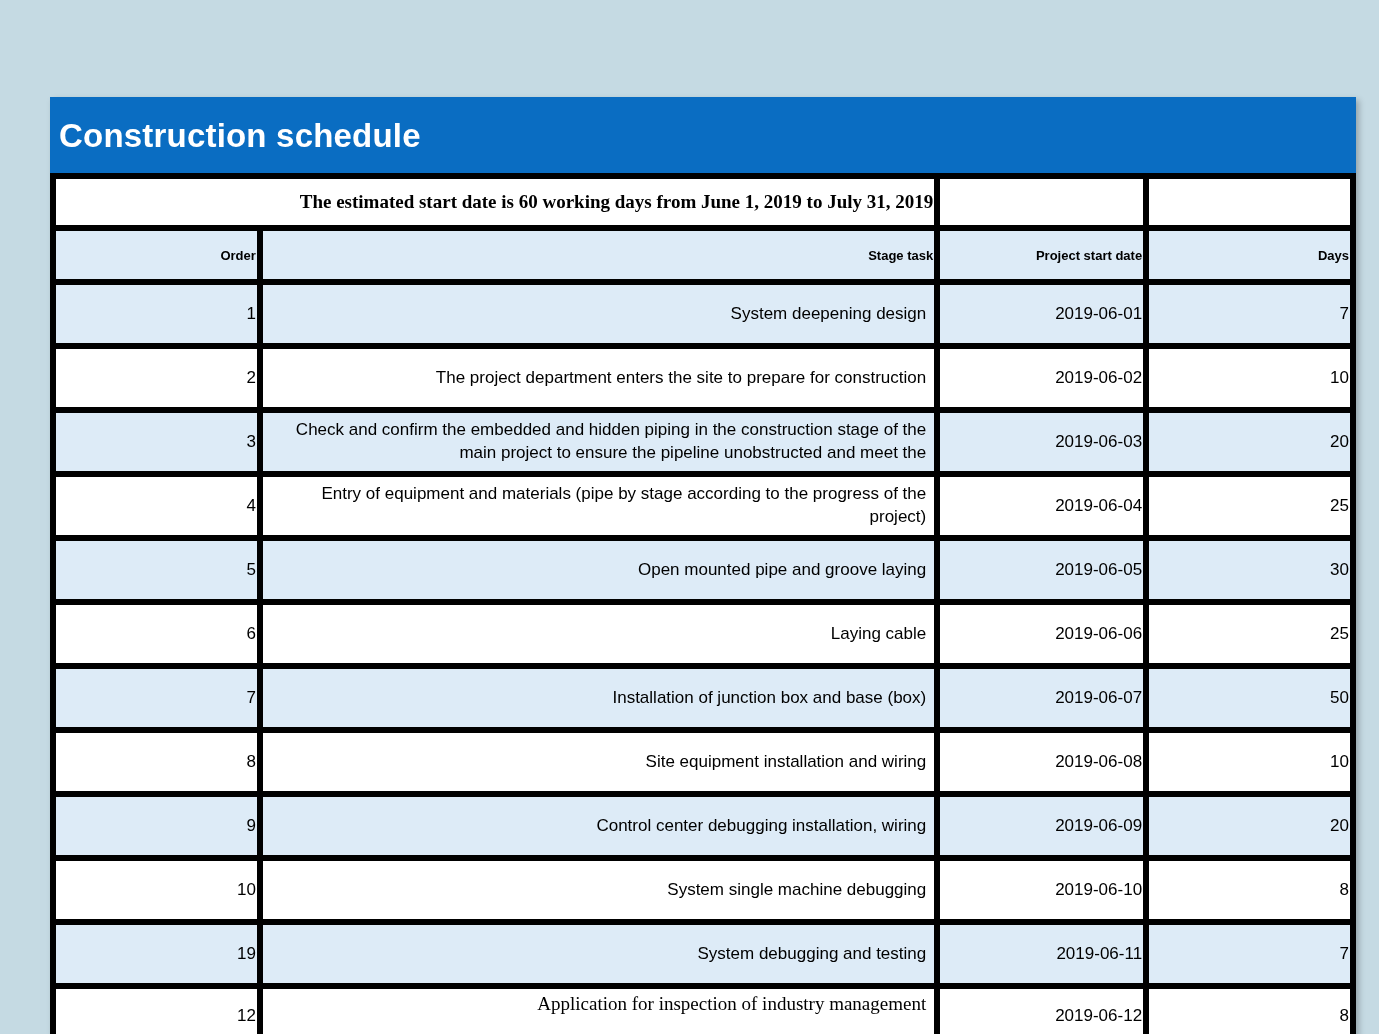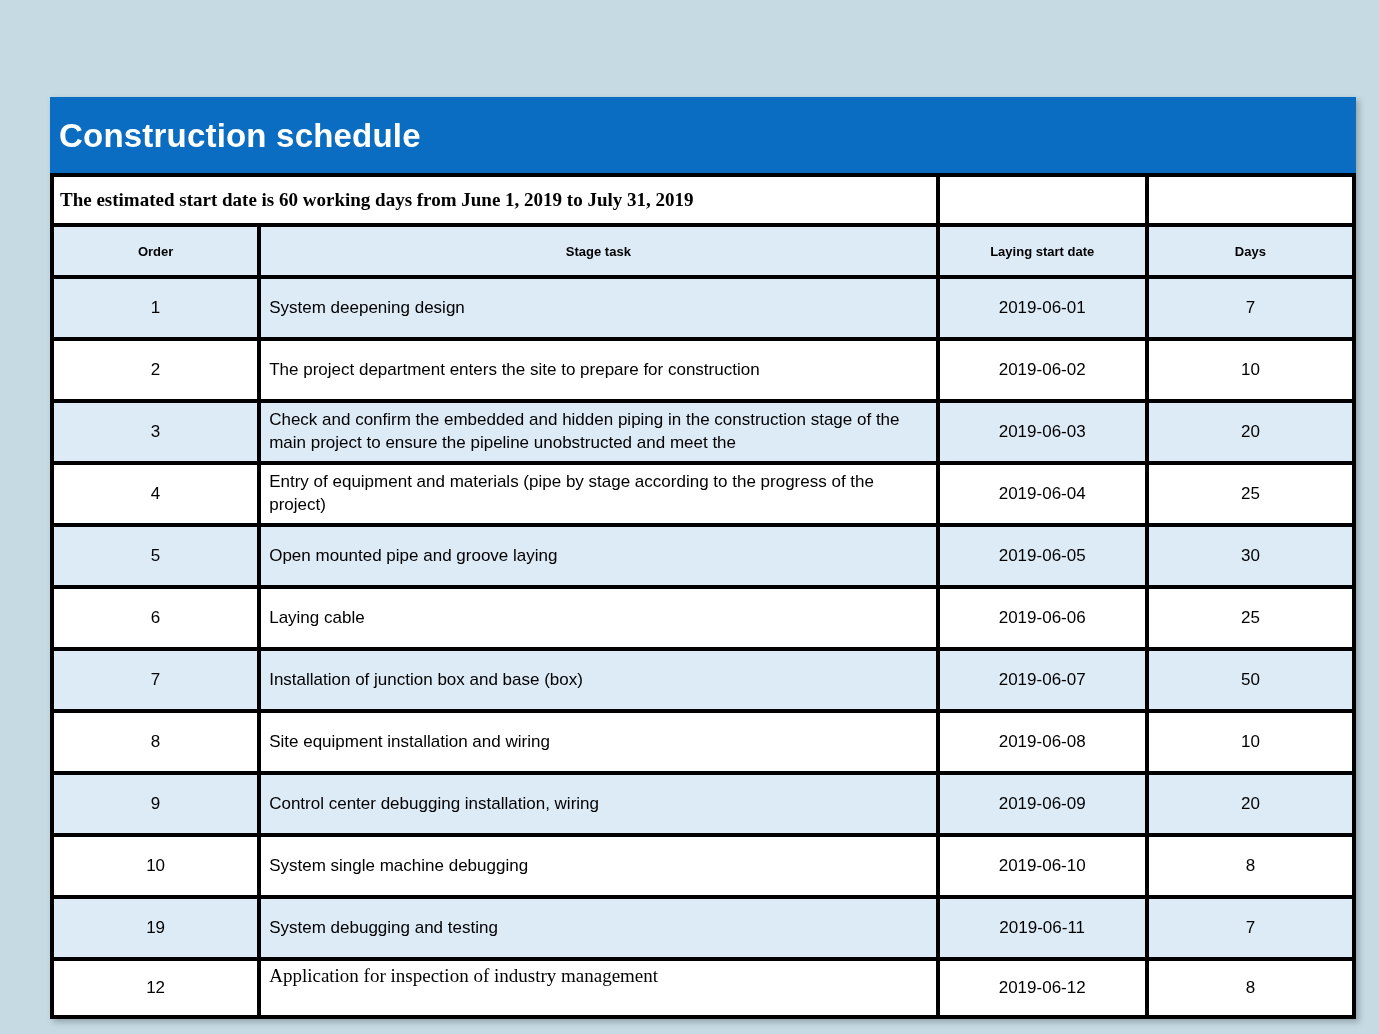--- a/index.html
+++ b/index.html
@@ -36,22 +36,23 @@
     line-height: 1.28;
     white-space: nowrap;
   }
 
   table.sched {
     border-collapse: collapse;
     width: 100%;
     table-layout: fixed;
   }
   table.sched td, table.sched th {
-    border: 4px solid #000000;
+    border: 6px solid #000000;
     vertical-align: middle;
+    text-align: right;
   }
 
   .note-row td {
     height: 44px;
     background: #ffffff;
   }
   .note-text {
     font-family: "Liberation Serif", serif;
     font-weight: bold;
     font-size: 19px;
@@ -113,21 +114,21 @@
     </colgroup>
     <thead>
       <tr class="note-row">
         <td colspan="2" class="note-text">The estimated start date is 60 working days from June 1, 2019 to July 31, 2019</td>
         <td></td>
         <td></td>
       </tr>
       <tr class="head-row">
         <th>Order</th>
         <th>Stage task</th>
-        <th>Laying start date</th>
+        <th>Project start date</th>
         <th>Days</th>
       </tr>
     </thead>
     <tbody>
       <tr class="shade">
         <td class="c-order">1</td>
         <td class="c-task">System deepening design</td>
         <td class="c-date">2019-06-01</td>
         <td class="c-days">7</td>
       </tr>

